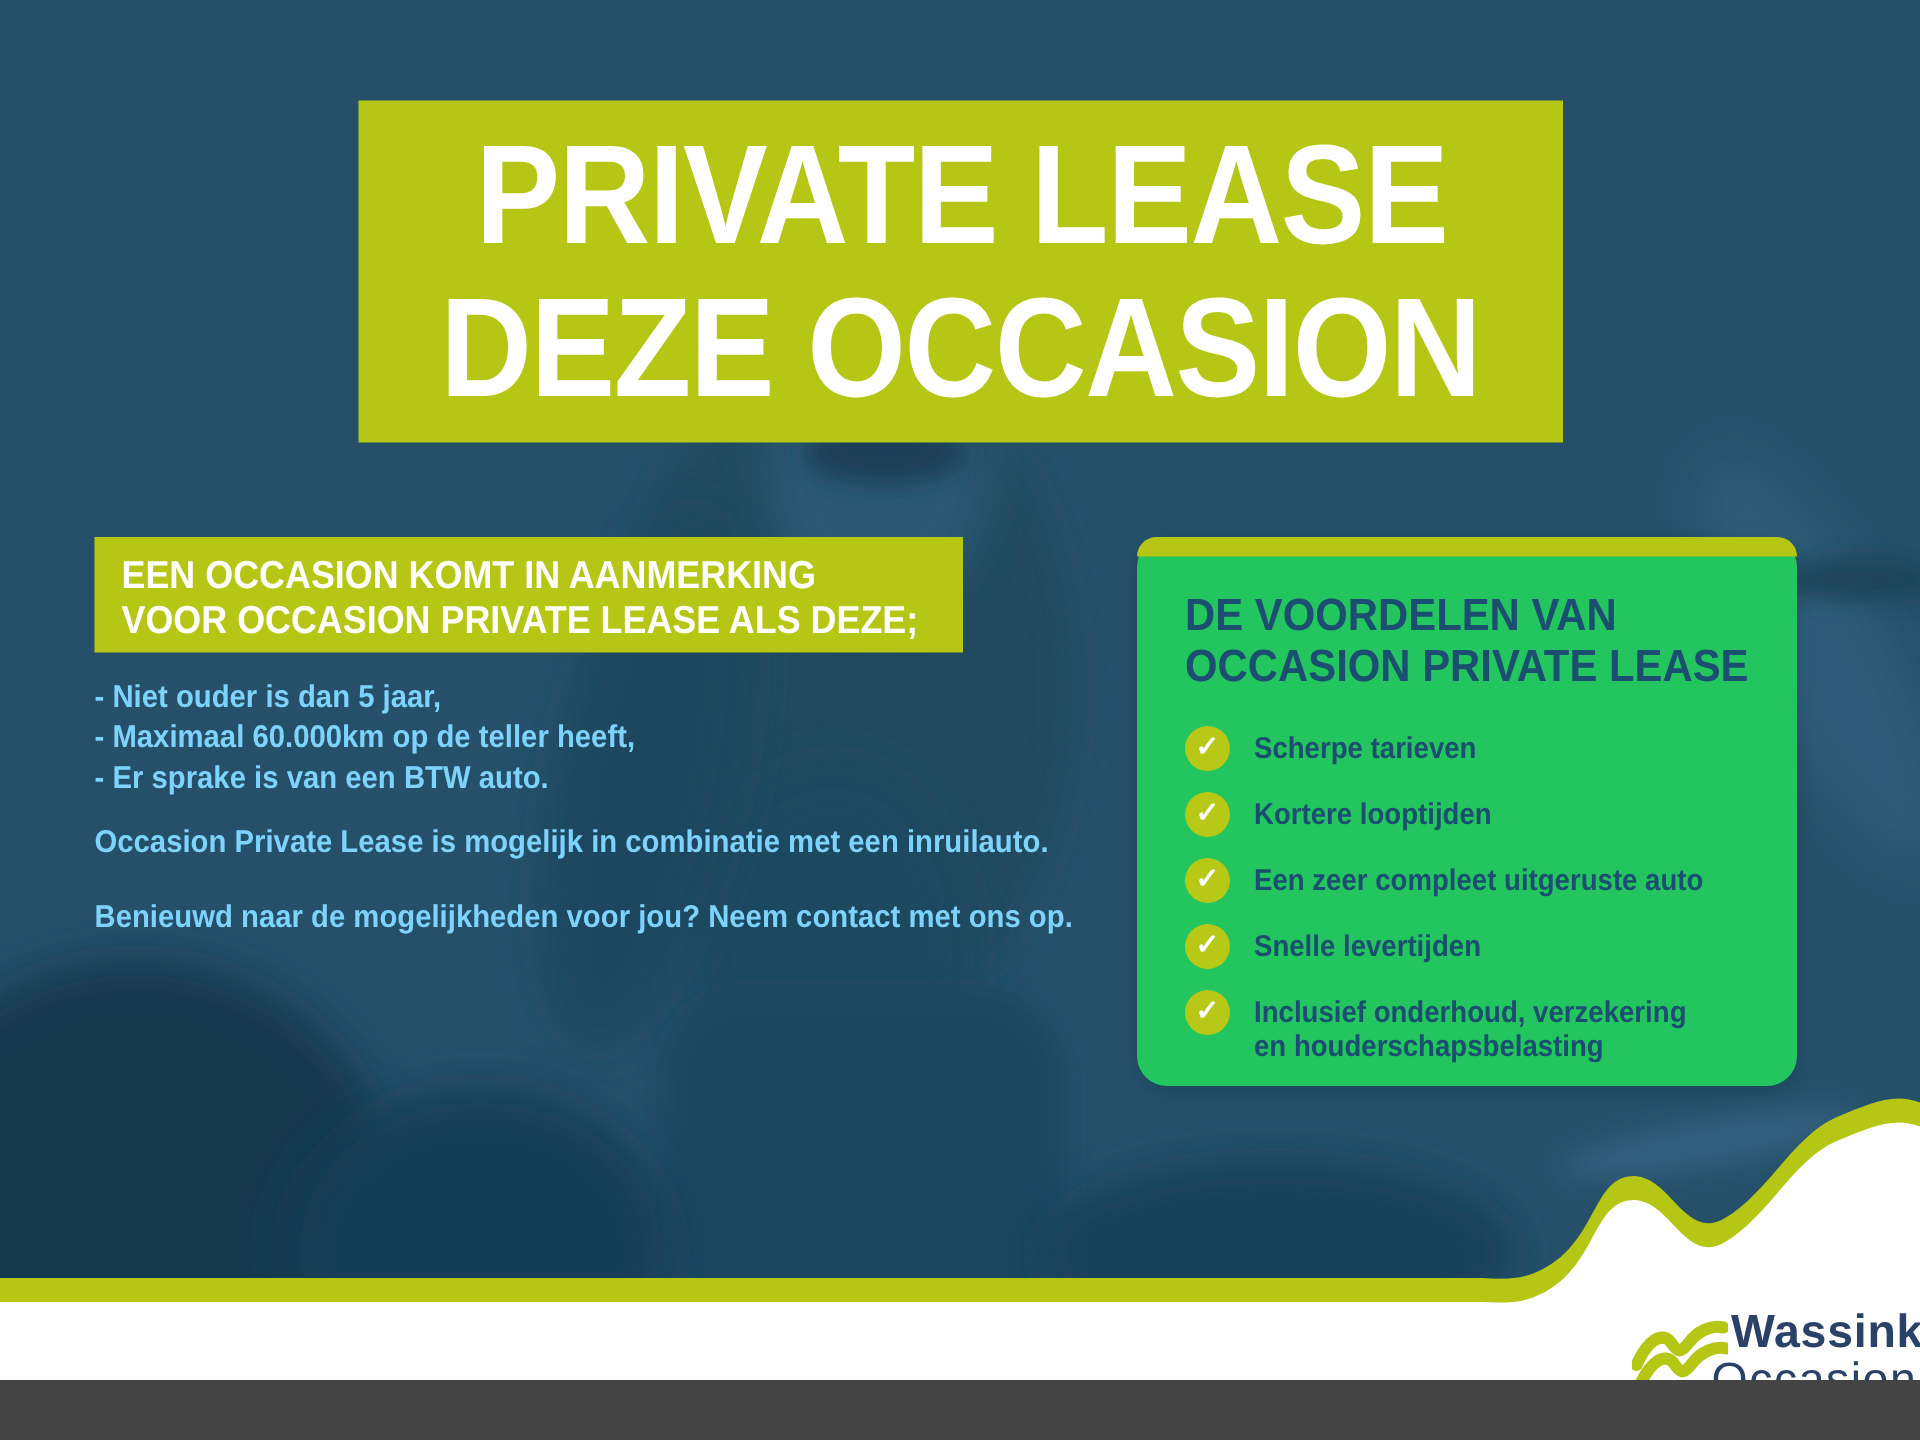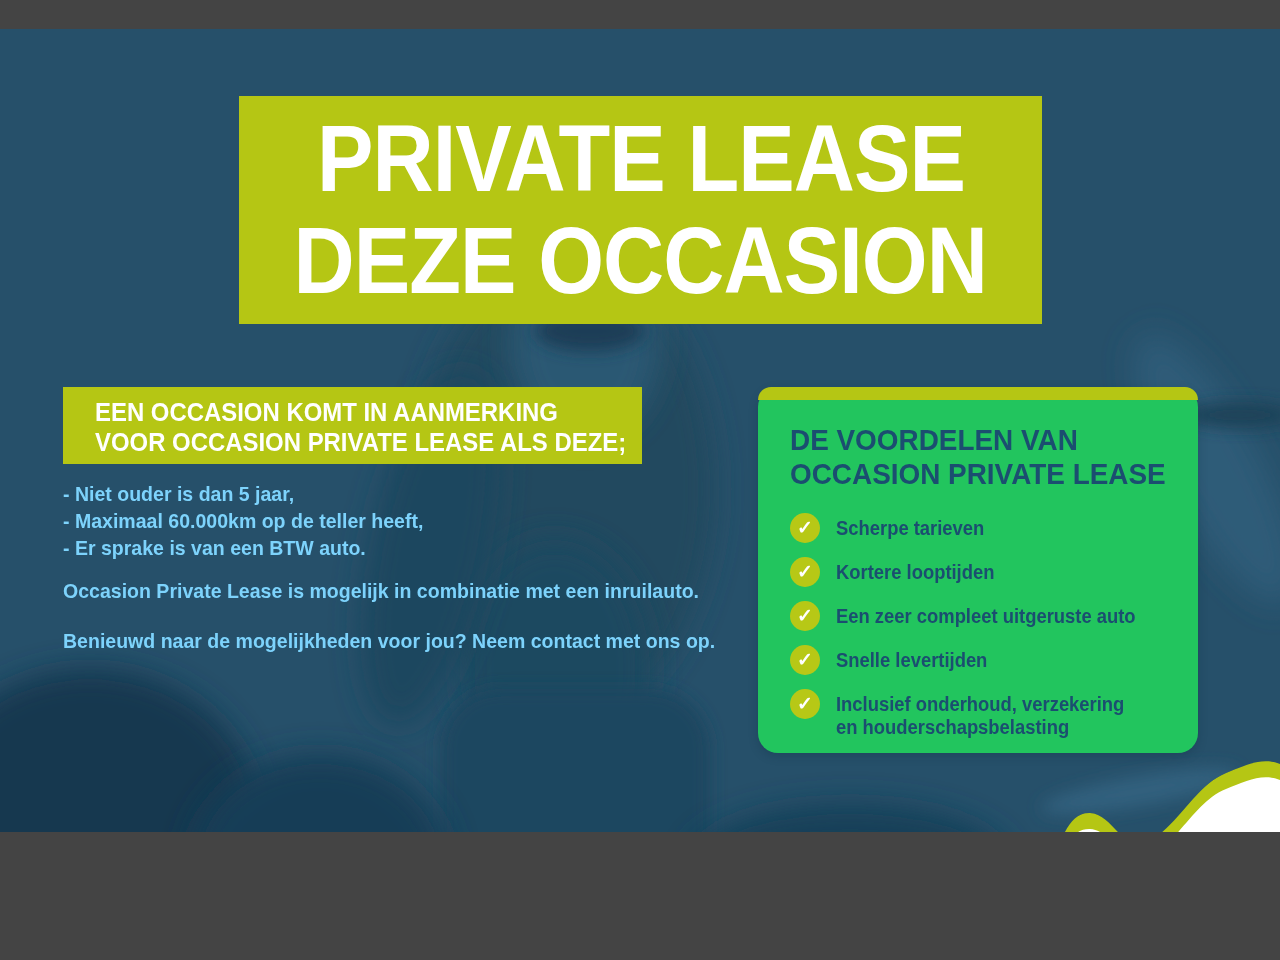--- a/index.html
+++ b/index.html
@@ -1,37 +1,37 @@
 <!DOCTYPE html>
 <html><head>
 <meta charset="utf-8">
 <style>
   html,body{margin:0;padding:0;background:#444;}
   .stage{
-    position:relative;width:1280px;height:803px;overflow:hidden;
-    font-family:"Liberation Sans",sans-serif;background:#26506a;margin-top:29px;
+    position:relative;width:1280px;height:920px;overflow:hidden;
+    font-family:"Liberation Sans",sans-serif;background:#26506a;
   }
   .bg{position:absolute;left:0;top:0;width:1280px;height:960px;display:block;}
 
   
   .hero{
     position:absolute;left:239px;top:67px;width:803px;height:228px;
     background:#b5c614;display:flex;flex-direction:column;align-items:center;
     justify-content:center;gap:4px;
   }
   .hero-line{
     color:#fff;font-weight:bold;font-size:94px;line-height:98px;
     letter-spacing:-1px;white-space:nowrap;
     transform:scaleX(.9);transform-origin:50% 50%;
   }
 
   
   .qualifier{
     position:absolute;left:63px;top:358px;width:579px;height:77px;
-    background:#b5c614;box-sizing:border-box;padding:10px 0 0 32px;
+    background:#b5c614;box-sizing:border-box;padding:10px 0 0 18px;
   }
   .qualifier-line{
     color:#fff;font-weight:bold;font-size:26px;line-height:30px;
     white-space:nowrap;transform:scaleX(.92);transform-origin:left top;
   }
 
   
   .copy{position:absolute;left:63px;top:451px;color:#7dd3fc;font-weight:bold;
         font-size:21px;line-height:27px;}
   .copy .line{white-space:nowrap;transform:scaleX(.93);transform-origin:left top;}

